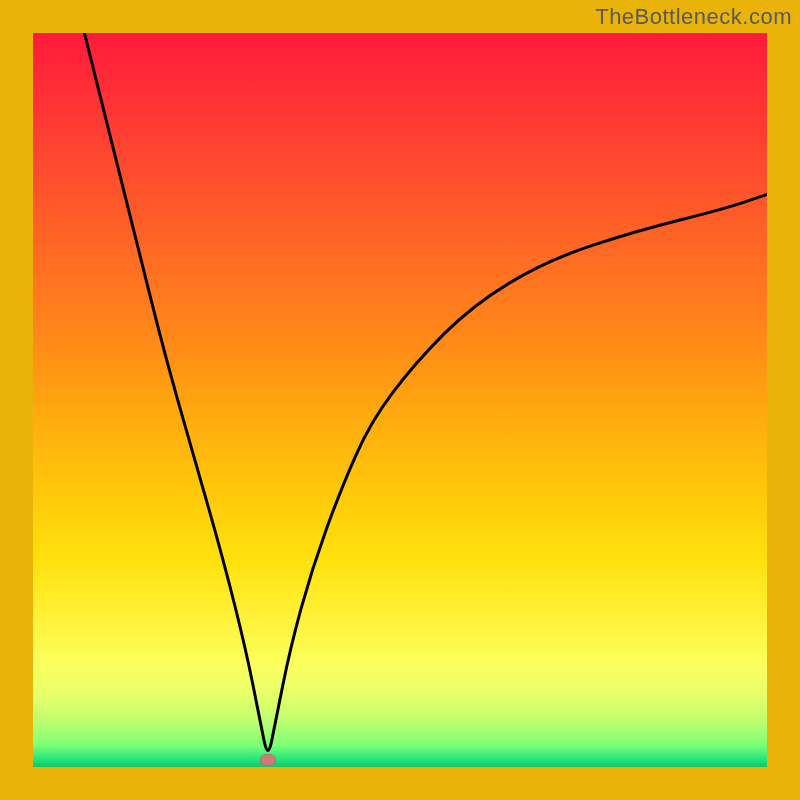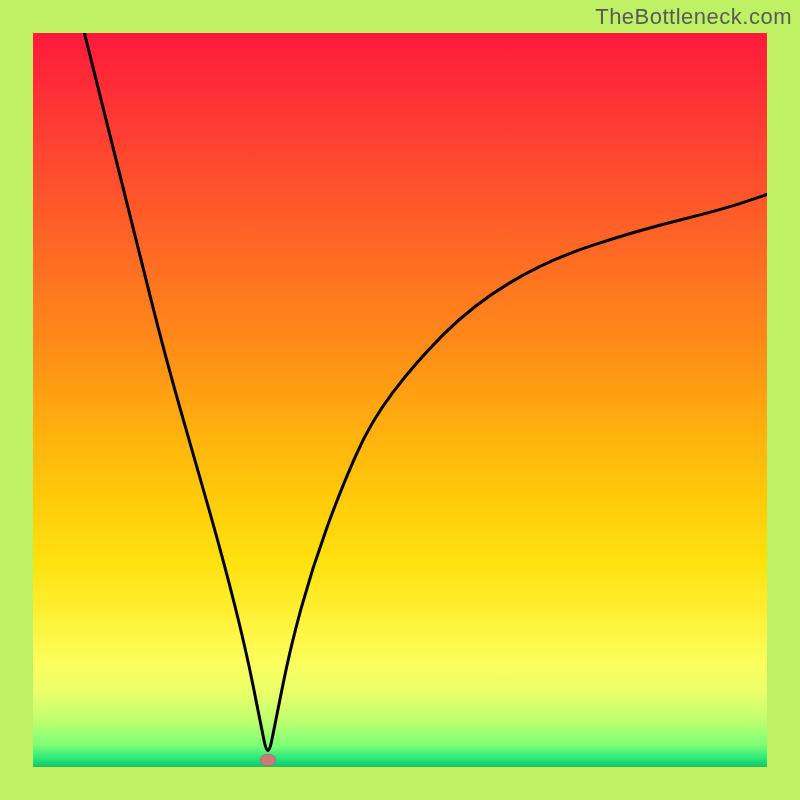--- a/index.html
+++ b/index.html
@@ -7,21 +7,21 @@
     padding: 0;
     width: 800px;
     height: 800px;
     background: #000;
     overflow: hidden;
   }
   .outer {
     position: relative;
     width: 800px;
     height: 800px;
-    background: #bef264;
+    background: #eab308;
   }
   .watermark {
     position: absolute;
     top: 4px;
     right: 8px;
     font-family: Arial, Helvetica, sans-serif;
     font-size: 22px;
     color: #5a5a5a;
     letter-spacing: 0.5px;
     user-select: none;

